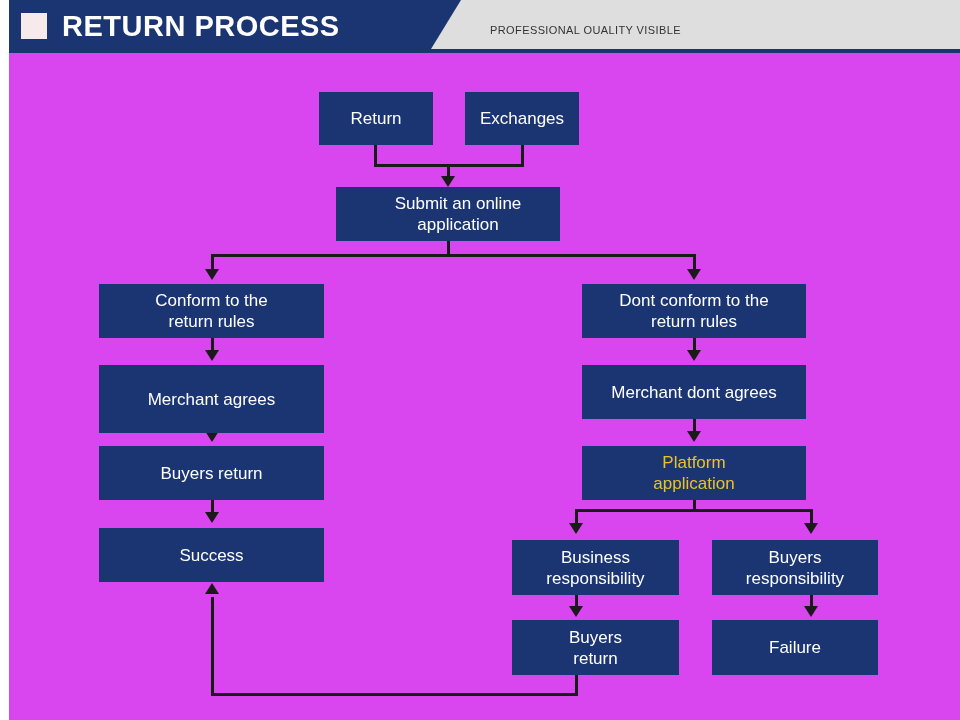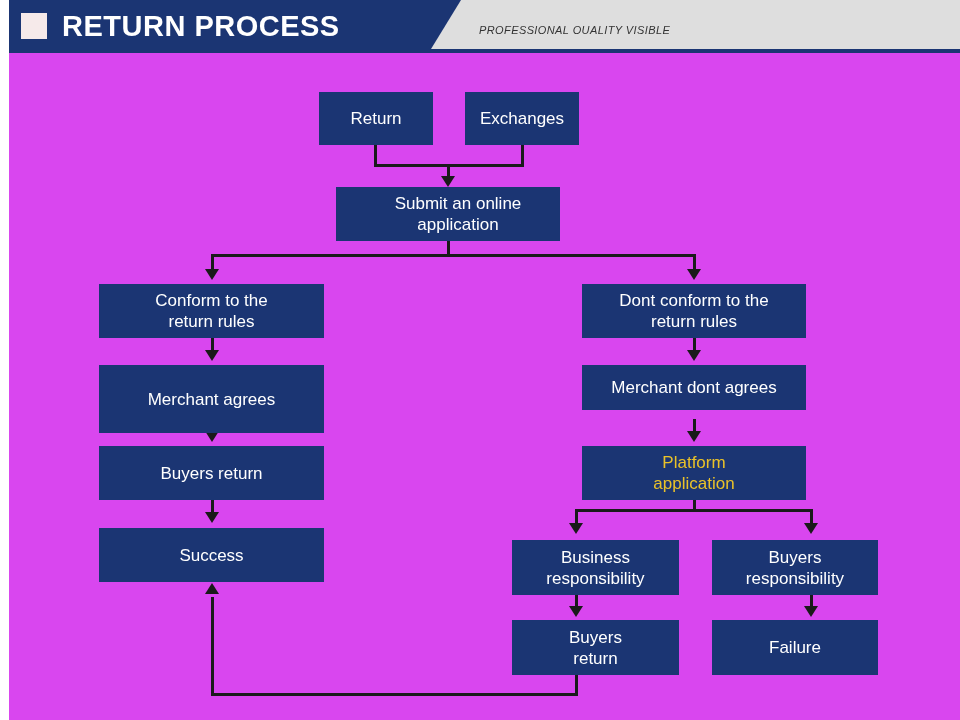--- a/index.html
+++ b/index.html
@@ -63,27 +63,26 @@
     top: 6px;
     color: #ffffff;
     font-size: 29px;
     font-weight: bold;
     letter-spacing: 0.5px;
     line-height: 40px;
     white-space: nowrap;
   }
   .header-sub {
     position: absolute;
-    left: 470px;
+    left: 481px;
     top: 24px;
     color: #333333;
     font-size: 11px;
     letter-spacing: 0.4px;
     white-space: nowrap;
-    font-style: italic;
   }
 
   
   .node {
     position: absolute;
     background: #1b3573;
     color: #ffffff;
     display: flex;
     align-items: center;
     justify-content: center;
@@ -193,21 +192,21 @@
 application</div>
 
   <div class="node" style="left:90px; top:284px; width:225px; height:54px;">Conform to the
 return rules</div>
 
   <div class="node" style="left:573px; top:284px; width:224px; height:54px;">Dont conform to the
 return rules</div>
 
   <div class="node" style="left:90px; top:365px; width:225px; height:68px;">Merchant agrees</div>
 
-  <div class="node" style="left:573px; top:365px; width:224px; height:45px;">Merchant dont agrees</div>
+  <div class="node" style="left:573px; top:365px; width:224px; height:54px;">Merchant dont agrees</div>
 
   <div class="node" style="left:90px; top:446px; width:225px; height:54px;">Buyers return</div>
 
   <div class="node accent" style="left:573px; top:446px; width:224px; height:54px;">Platform
 application</div>
 
   <div class="node" style="left:90px; top:528px; width:225px; height:54px;">Success</div>
 
   <div class="node" style="left:503px; top:540px; width:167px; height:55px;">Business
 responsibility</div>

